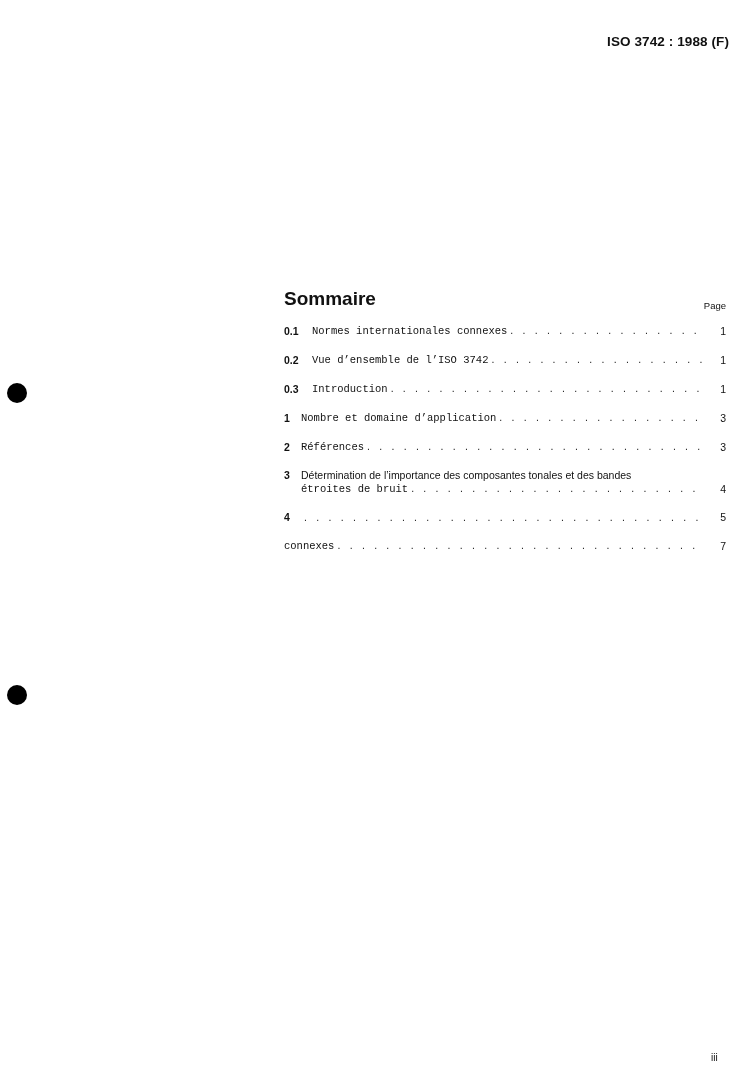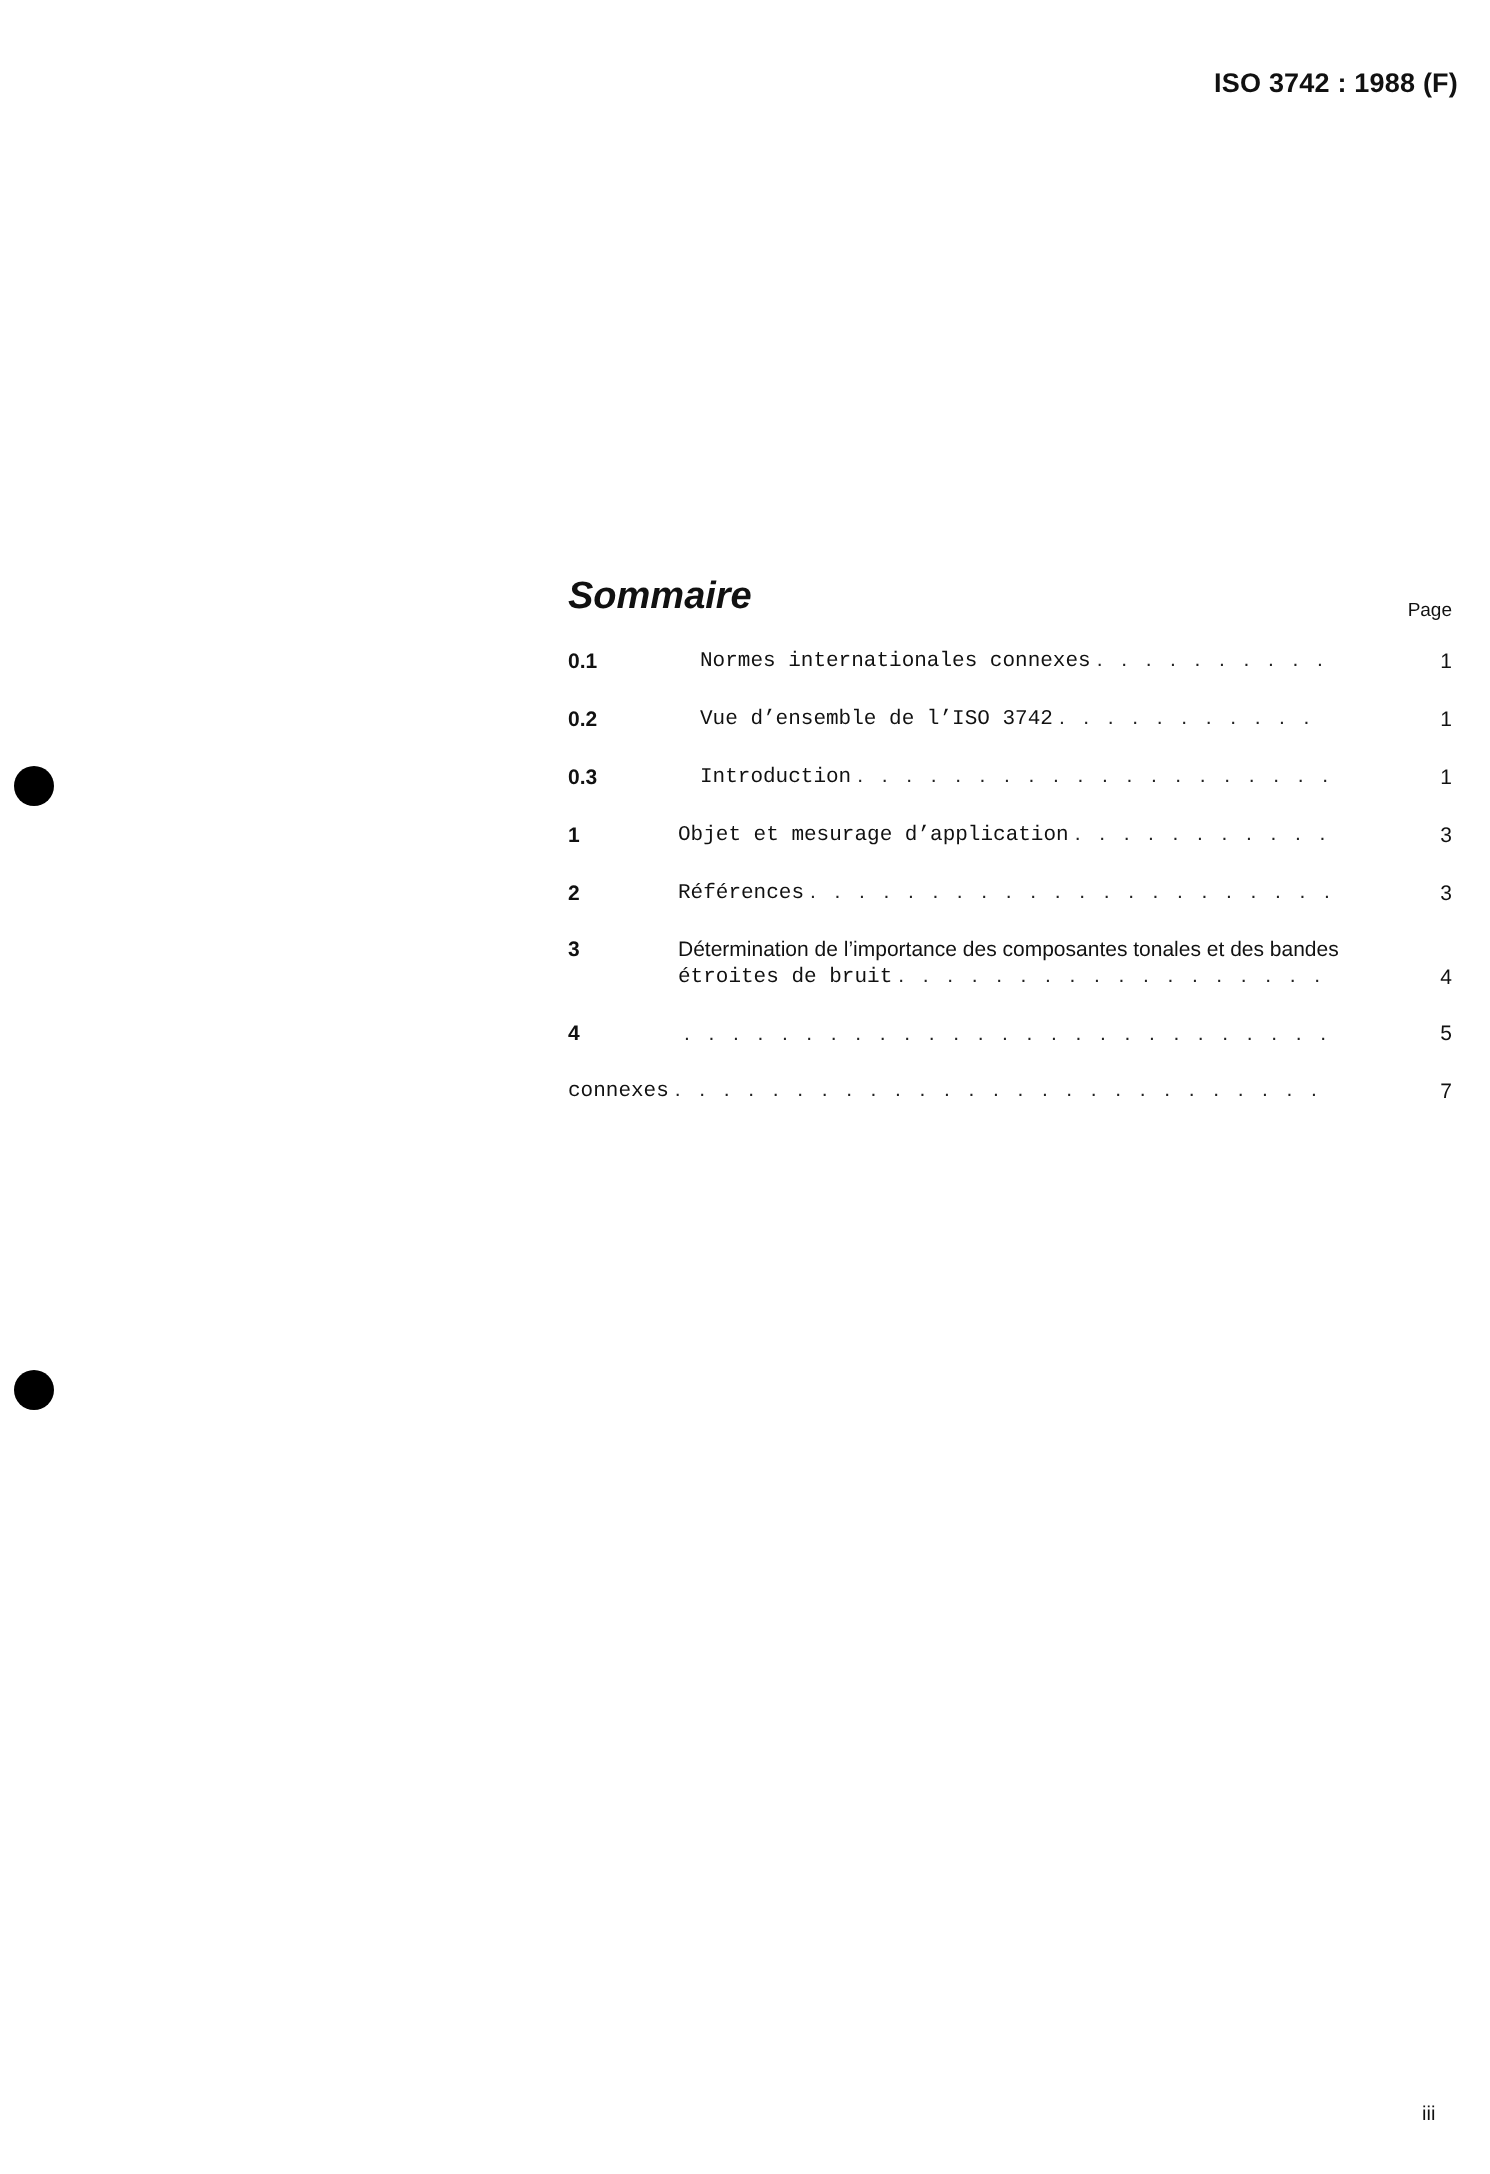--- a/index.html
+++ b/index.html
@@ -15,30 +15,30 @@
       position: absolute; left: 7px; width: 20px; height: 20px;
       background: #000; border-radius: 50%;
     }
     .punch-1 { top: 383px; }
     .punch-2 { top: 685px; }
     .toc {
       position: absolute; left: 284px; top: 288px; width: 442px;
     }
     .toc-head { position: relative; height: 36px; }
     .toc-title {
-      font-size: 19px; font-weight: bold; position: absolute; left: 0; top: 0; font-style: italic;
+      font-size: 19px; font-weight: bold; position: absolute; left: 0; top: 0;
     }
     .toc-page-label {
       position: absolute; right: 0; top: 12px; font-size: 9.5px;
     }
     .entry {
       position: relative; font-size: 10.5px; line-height: 13px;
       margin-bottom: 15px;
     }
-    .entry-row { display: flex; align-items: flex-end; gap: 38px; }
+    .entry-row { display: flex; align-items: flex-end; }
     .num { font-weight: bold; flex: 0 0 auto; }
     .num-w { width: 28px; }
     .num-s { width: 17px; }
     .body-text { flex: 1 1 auto; display: flex; align-items: baseline; min-width: 0; }
     .title-text { white-space: nowrap; font-family: Liberation Mono, monospace; }
     .dots {
       flex: 1 1 auto; overflow: hidden; white-space: nowrap;
       letter-spacing: 3.2px; margin: 0 4px 0 3px; color: #222;
     }
     .pg { flex: 0 0 20px; text-align: right; }
@@ -92,21 +92,21 @@
         <span class="dots">. . . . . . . . . . . . . . . . . . . . . . . . . . . . . . . . . . . . . . . . . . . . . . . . . . . . . . . . . . . . . . . . . . . . . . . .</span>
       </span>
       <span class="pg">1</span>
     </div>
   </div>
 
   <div class="entry">
     <div class="entry-row">
       <span class="num num-s">1</span>
       <span class="body-text">
-        <span class="title-text">Objet et mesurage d’application</span>
+        <span class="title-text">Nombre et domaine d’application</span>
         <span class="dots">. . . . . . . . . . . . . . . . . . . . . . . . . . . . . . . . . . . . . . . . . . . . . . . . . . . . . . . . . . . . . . . . . . . . . . . .</span>
       </span>
       <span class="pg">3</span>
     </div>
   </div>
 
   <div class="entry">
     <div class="entry-row">
       <span class="num num-s">2</span>
       <span class="body-text">

